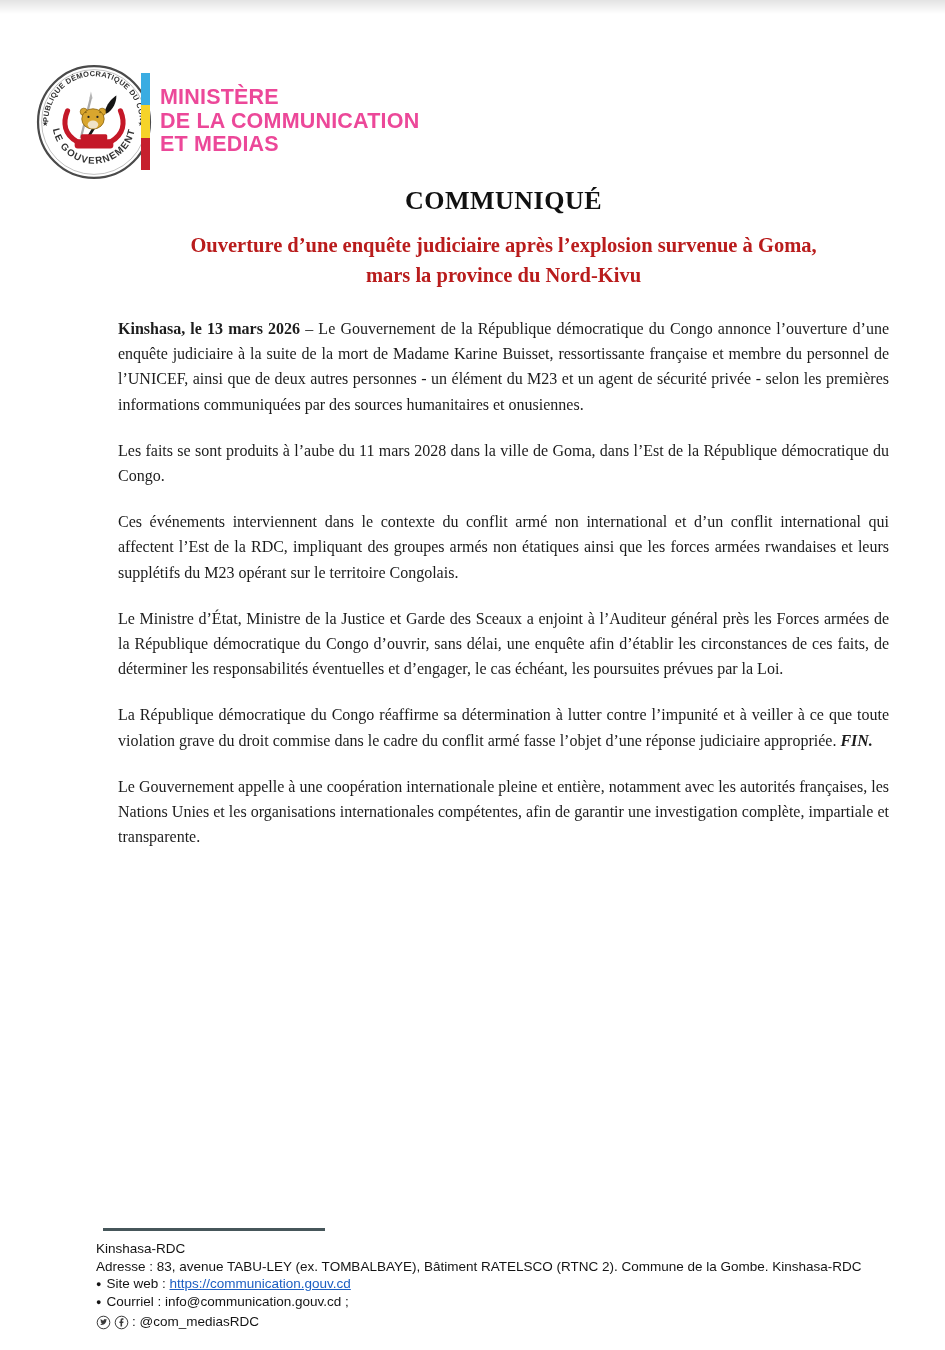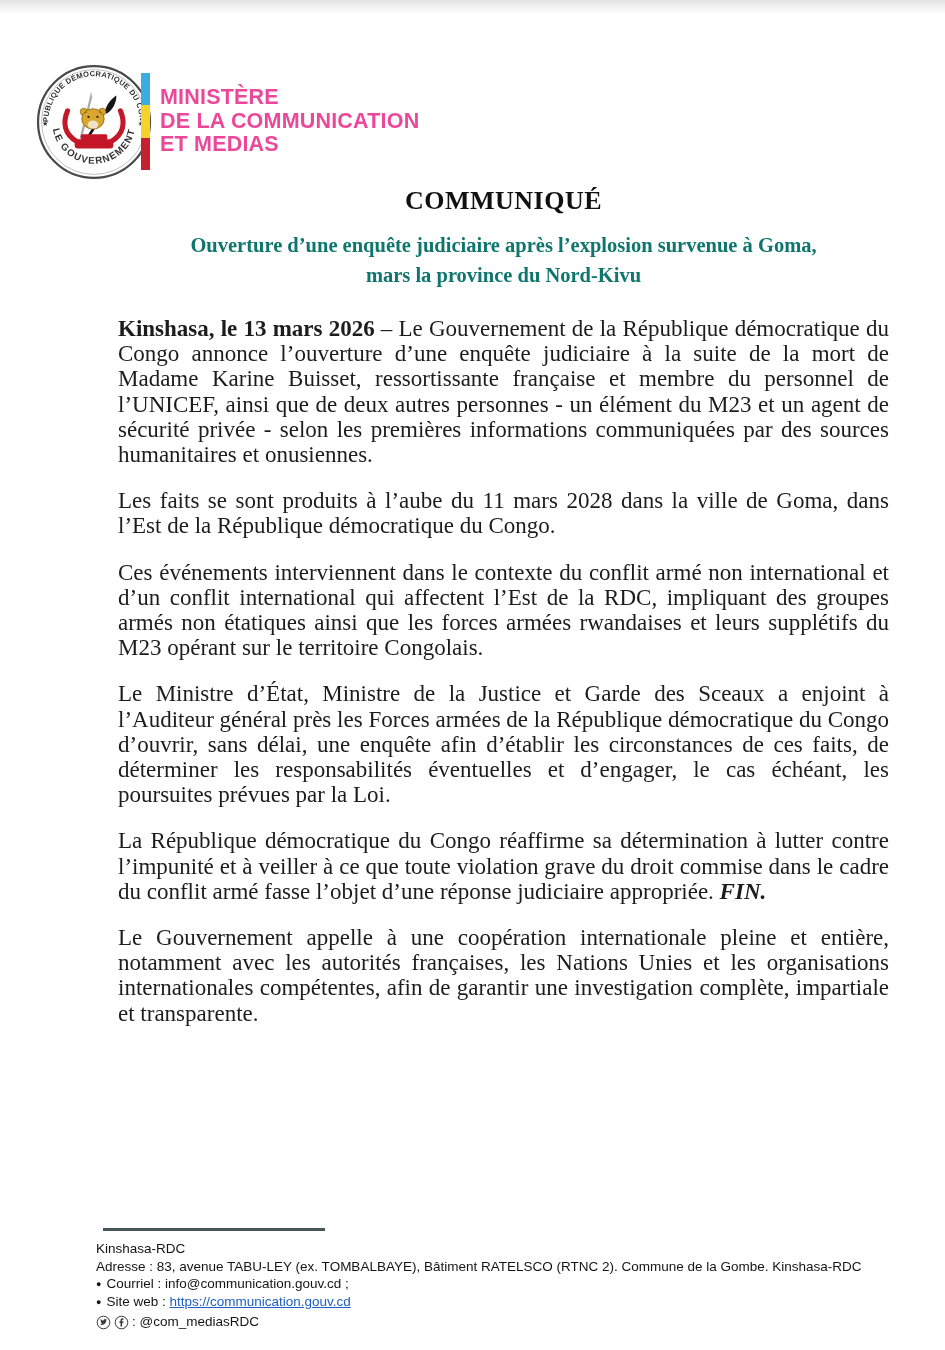--- a/index.html
+++ b/index.html
@@ -64,25 +64,25 @@
     font-weight: 700;
     letter-spacing: 0.5px;
     color: #111;
   }
   .doc-subtitle {
     margin-top: 14px;
     text-align: center;
     font-size: 20.5px;
     font-weight: 700;
     line-height: 30px;
-    color: #0f766e;
+    color: #b91c1c;
   }
   .content p {
     margin-top: 21px;
-    font-size: 23px;
+    font-size: 16px;
     line-height: 25.2px;
     text-align: justify;
   }
   .content p:first-of-type { margin-top: 26px; }
   .lead-bold { font-weight: 700; }
   .fin { font-weight: 700; font-style: italic; }
 
   
   .footer {
     position: absolute;
@@ -184,22 +184,22 @@
 
     <p><span>La République démocratique du Congo réaffirme sa détermination à lutter contre l’impunité et à veiller à ce que toute violation grave du droit commise dans le cadre du conflit armé fasse l’objet d’une réponse judiciaire appropriée. </span><span class="fin">FIN.</span></p>
 
     <p>Le Gouvernement appelle à une coopération internationale pleine et entière, notamment avec les autorités françaises, les Nations Unies et les organisations internationales compétentes, afin de garantir une investigation complète, impartiale et transparente.</p>
   </main>
 
   <footer class="footer">
     <div class="footer-rule"></div>
     <div class="footer-line">Kinshasa-RDC</div>
     <div class="footer-line">Adresse : 83, avenue TABU-LEY (ex. TOMBALBAYE), Bâtiment RATELSCO (RTNC 2). Commune de la Gombe. Kinshasa-RDC</div>
+    <div class="footer-line"><span class="bullet">●</span><span>Site web : </span><a class="weblink">https://communication.gouv.cd</a></div>
     <div class="footer-line"><span class="bullet">●</span><span>Courriel : info@communication.gouv.cd ;</span></div>
-    <div class="footer-line"><span class="bullet">●</span><span>Site web : </span><a class="weblink">https://communication.gouv.cd</a></div>
     <div class="social-line">
       <svg class="social-icon" viewBox="0 0 15 15">
         <circle cx="7.5" cy="7.5" r="6.3" fill="none" stroke="#3a3a3a" stroke-width="1"></circle>
         <path d="M4.2,9.8 C8.4,10.6 10.4,7.6 10.3,5.3 L11.2,4.3 L10.1,4.6 C9.6,3.7 8.3,3.7 7.8,4.7 C7.6,5.1 7.7,5.6 7.7,5.6 C6.4,5.6 5.4,4.9 4.7,4.1 C4.2,5.2 4.9,6.2 5.4,6.5 C5,6.5 4.6,6.4 4.6,6.4 C4.7,7.4 5.6,8 6.3,8.2 C5.7,8.7 4.8,8.7 4.2,9.8 Z" fill="#3a3a3a"></path>
       </svg>
       <svg class="social-icon" viewBox="0 0 15 15">
         <circle cx="7.5" cy="7.5" r="6.3" fill="none" stroke="#3a3a3a" stroke-width="1"></circle>
         <path d="M6.5,11.5 L6.5,8 L5.4,8 L5.4,6.5 L6.5,6.5 L6.5,5.3 C6.5,4 7.2,3.3 8.3,3.3 C8.8,3.3 9.3,3.4 9.5,3.4 L9.5,4.7 L8.9,4.7 C8.3,4.7 8.1,5 8.1,5.5 L8.1,6.5 L9.5,6.5 L9.3,8 L8.1,8 L8.1,11.5 Z" fill="#3a3a3a"></path>
       </svg>
       <span>: @com_mediasRDC</span>

